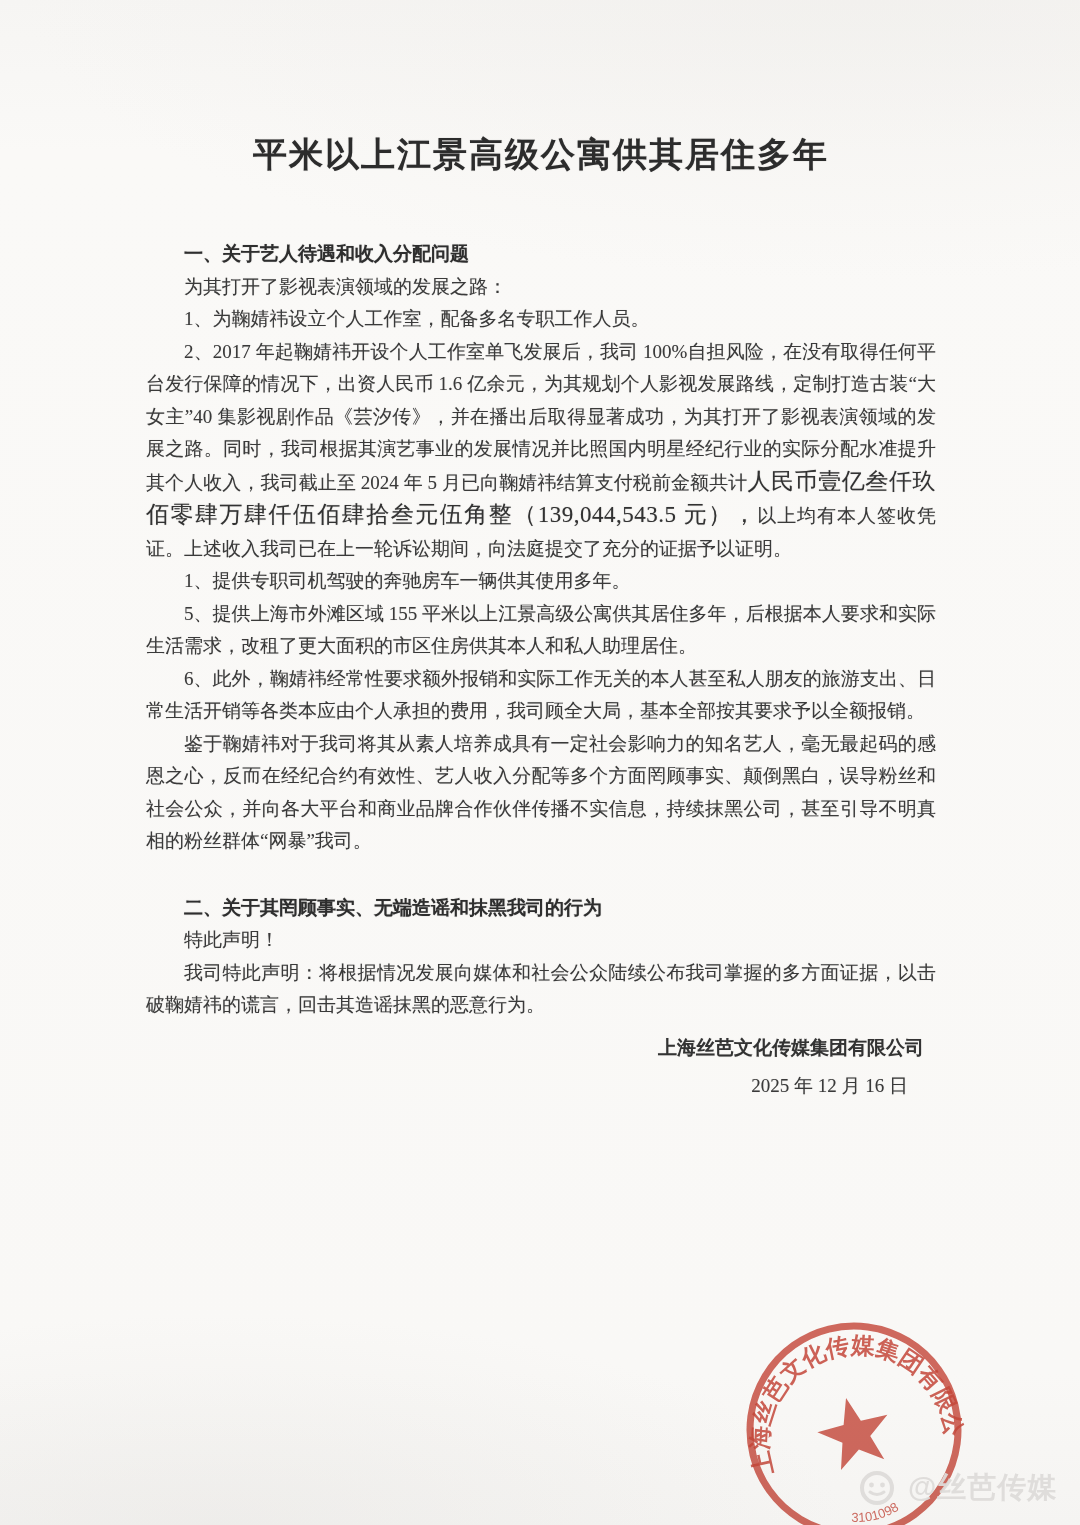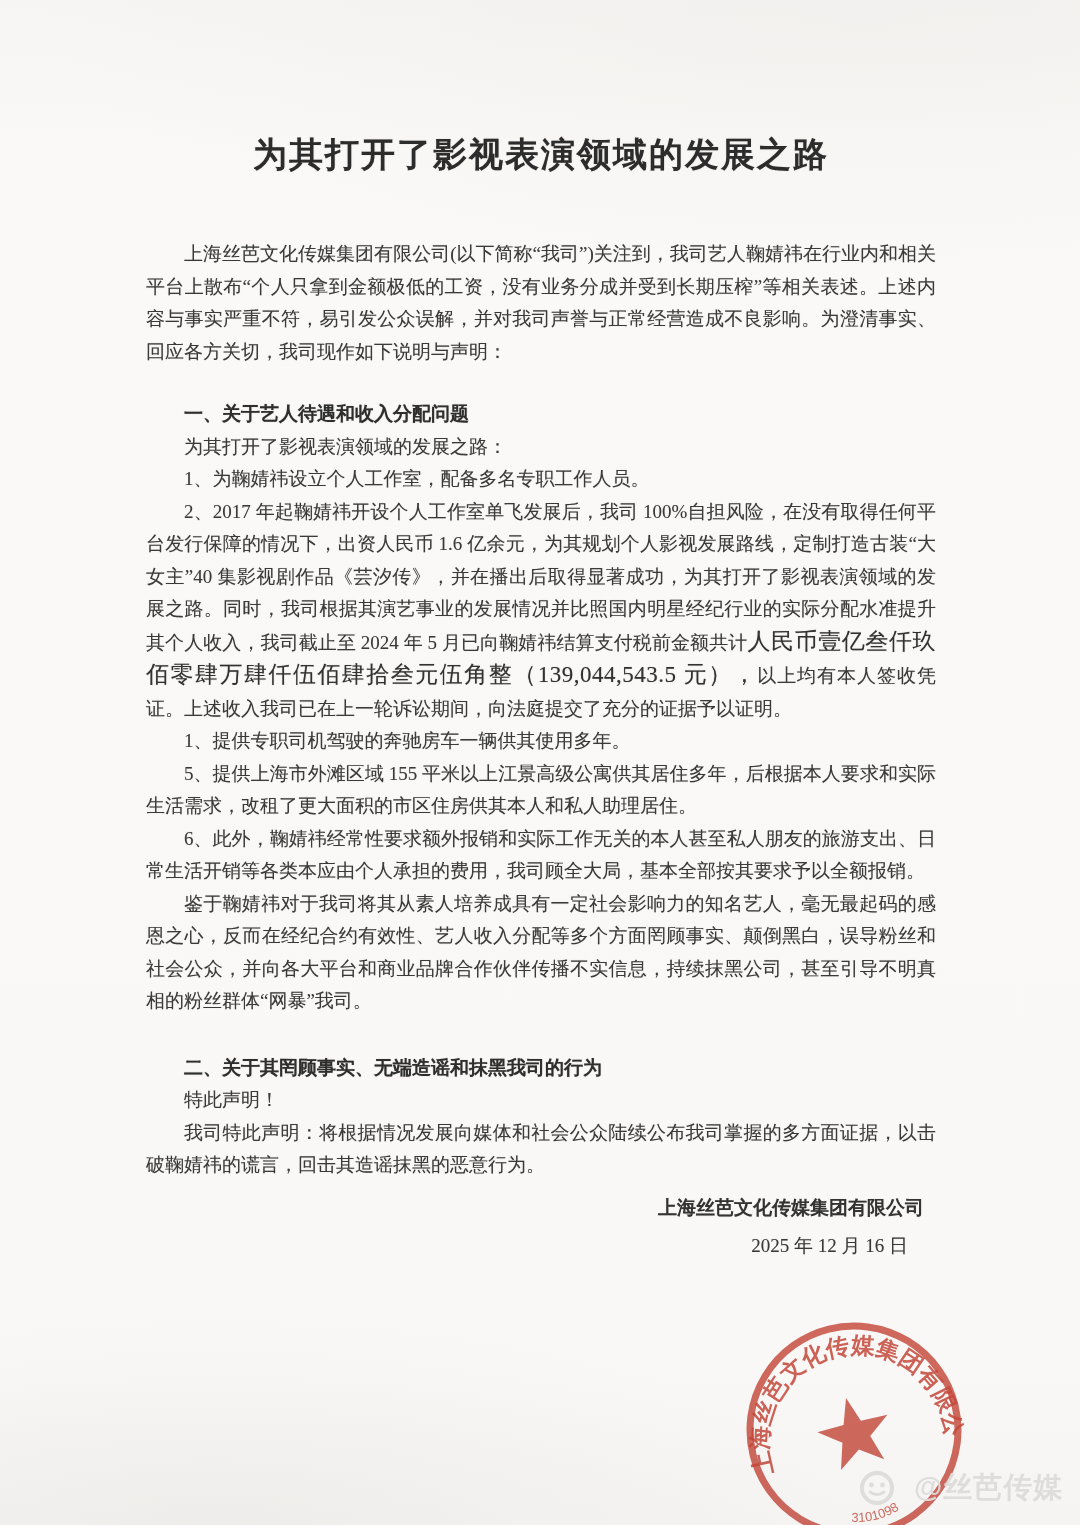--- a/index.html
+++ b/index.html
@@ -86,42 +86,41 @@
   .seal-name-text {
     font-family: "Liberation Serif", "DejaVu Serif", serif;
     font-weight: bold;
   }
   .watermark {
     position: absolute;
     left: 858px;
     top: 1468px;
     display: flex;
     align-items: center;
-    gap: 18px;
+    gap: 12px;
     z-index: 5;
   }
   .watermark-label {
     font-size: 29px;
     font-weight: bold;
     letter-spacing: 1px;
     color: rgba(221, 219, 217, 0.95);
     font-family: "Liberation Sans", "DejaVu Sans", sans-serif;
     white-space: nowrap;
   }
 </style>
 </head>
 <body>
 
 <div class="page">
 
   <div class="content">
 
-    <div class="doc-title">为其打开了影视表演领域的发展之路</div>
+    <div class="doc-title">平米以上江景高级公寓供其居住多年</div>
 
-    <p class="para">上海丝芭文化传媒集团有限公司(以下简称“我司”)关注到，我司艺人鞠婧祎在行业内和相关平台上散布“个人只拿到金额极低的工资，没有业务分成并受到长期压榨”等相关表述。上述内容与事实严重不符，易引发公众误解，并对我司声誉与正常经营造成不良影响。为澄清事实、回应各方关切，我司现作如下说明与声明：</p>
 
     <p class="para heading mt-sec1">一、关于艺人待遇和收入分配问题</p>
     <p class="para">为其打开了影视表演领域的发展之路：</p>
     <p class="para">1、为鞠婧祎设立个人工作室，配备多名专职工作人员。</p>
 
     <p class="para"><span>2、2017 年起鞠婧祎开设个人工作室单飞发展后，我司 100%自担风险，在没有取得任何平台发行保障的情况下，出资人民币 1.6 亿余元，为其规划个人影视发展路线，定制打造古装“大女主”40 集影视剧作品《芸汐传》，并在播出后取得显著成功，为其打开了影视表演领域的发展之路。同时，我司根据其演艺事业的发展情况并比照国内明星经纪行业的实际分配水准提升其个人收入，我司截止至 2024 年 5 月已向鞠婧祎结算支付税前金额共计</span><span class="amount">人民币壹亿叁仟玖佰零肆万肆仟伍佰肆拾叁元伍角整（139,044,543.5 元），</span><span>以上均有本人签收凭证。上述收入我司已在上一轮诉讼期间，向法庭提交了充分的证据予以证明。</span></p>
 
     <p class="para">1、提供专职司机驾驶的奔驰房车一辆供其使用多年。</p>
     <p class="para">5、提供上海市外滩区域 155 平米以上江景高级公寓供其居住多年，后根据本人要求和实际生活需求，改租了更大面积的市区住房供其本人和私人助理居住。</p>
     <p class="para">6、此外，鞠婧祎经常性要求额外报销和实际工作无关的本人甚至私人朋友的旅游支出、日常生活开销等各类本应由个人承担的费用，我司顾全大局，基本全部按其要求予以全额报销。</p>

